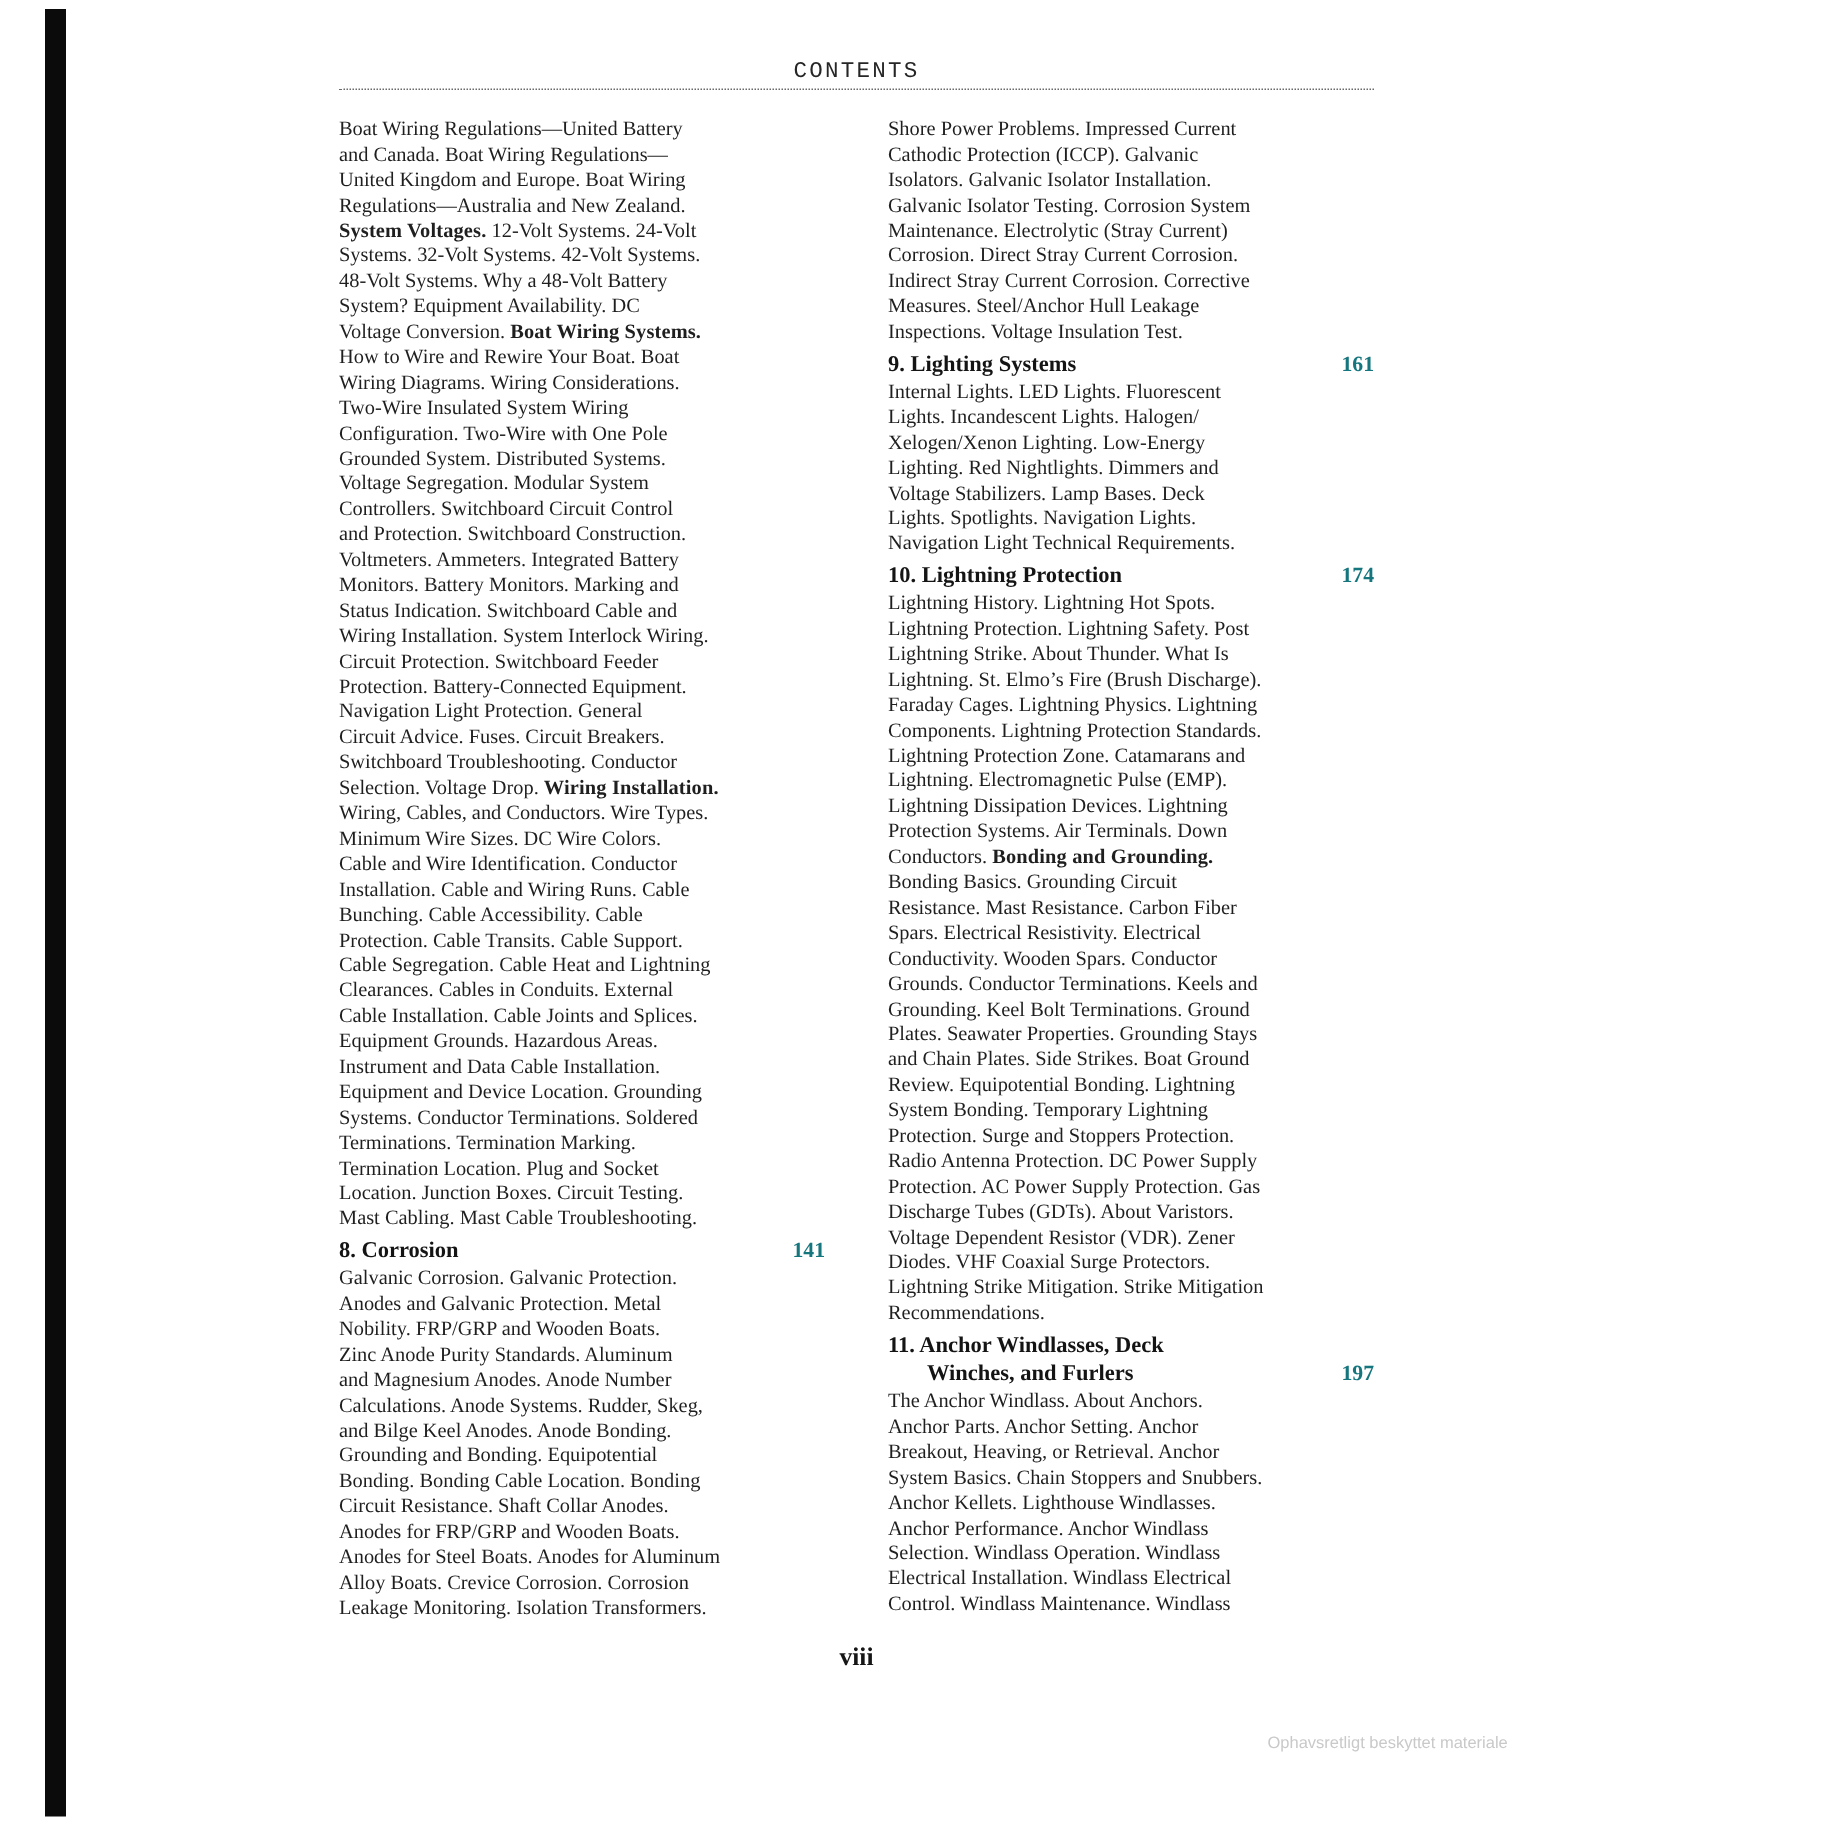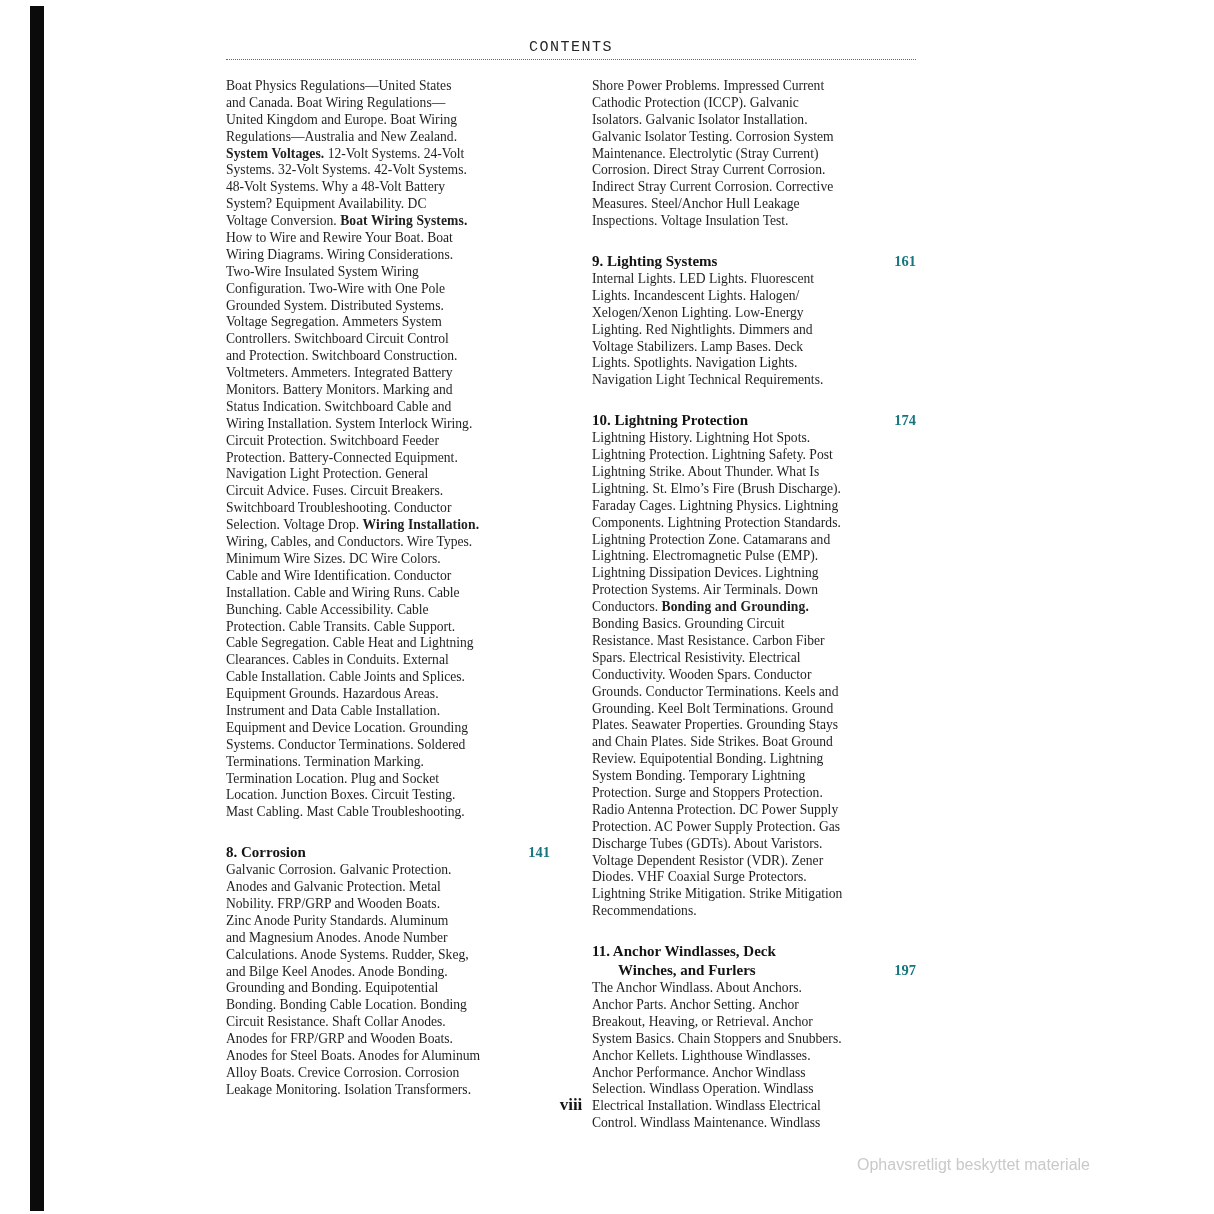--- a/index.html
+++ b/index.html
@@ -12,55 +12,55 @@
   .page-head{position:absolute;left:226px;top:40px;width:690px;font-family:Liberation Mono, monospace;}
   .contents-title{text-align:center;font-size:15px;letter-spacing:1.5px;color:#262626;line-height:16px;}
   .head-rule{margin-top:3px;border-bottom:1.5px dotted #6a6a6a;height:0;}
   .col{position:absolute;top:78px;width:324px;}
   .col-left{left:226px;}
   .col-right{left:592px;}
   .line{font-size:13.6px;line-height:16.9px;height:16.9px;white-space:nowrap;}
   .line b{letter-spacing:0.1px;margin-top:48px;}
   .heading-row{display:flex;justify-content:space-between;align-items:baseline;
     font-weight:bold;font-size:15px;line-height:19px;height:19px;white-space:nowrap;}
-  .heading-row.first{margin-top:22px;}
+  .heading-row.first{margin-top:4px;}
   .heading-row.indent .h-title{padding-left:26px;}
   .h-title{color:#141414;}
   .h-page{color:var(--accent,#16767e);font-size:14.5px;}
   .folio{position:absolute;left:226px;top:1095px;width:690px;text-align:center;
     font-weight:bold;font-size:17px;color:#161616;}
   .watermark{position:absolute;left:845px;top:1156px;font-family:"Liberation Sans","DejaVu Sans",sans-serif;
-    font-size:16px;color:#c9c9c9;margin-left:12px;}
+    font-size:11px;color:#c9c9c9;}
 </style>
 </head>
 <body>
 
 <div class="scan-bar"></div>
 
 <div class="page-head">
   <div class="contents-title">CONTENTS</div>
   <div class="head-rule"></div>
 </div>
 
 <div class="col col-left">
-    <div class="line">Boat Physics Regulations—United States</div>
+    <div class="line">Boat Wiring Regulations—United Battery</div>
     <div class="line">and Canada. Boat Wiring Regulations—</div>
     <div class="line">United Kingdom and Europe. Boat Wiring</div>
     <div class="line">Regulations—Australia and New Zealand.</div>
     <div class="line"><b>System Voltages.</b> 12-Volt Systems. 24-Volt</div>
     <div class="line">Systems. 32-Volt Systems. 42-Volt Systems.</div>
     <div class="line">48-Volt Systems. Why a 48-Volt Battery</div>
     <div class="line">System? Equipment Availability. DC</div>
     <div class="line">Voltage Conversion. <b>Boat Wiring Systems.</b></div>
     <div class="line">How to Wire and Rewire Your Boat. Boat</div>
     <div class="line">Wiring Diagrams. Wiring Considerations.</div>
     <div class="line">Two-Wire Insulated System Wiring</div>
     <div class="line">Configuration. Two-Wire with One Pole</div>
     <div class="line">Grounded System. Distributed Systems.</div>
-    <div class="line">Voltage Segregation. Ammeters System</div>
+    <div class="line">Voltage Segregation. Modular System</div>
     <div class="line">Controllers. Switchboard Circuit Control</div>
     <div class="line">and Protection. Switchboard Construction.</div>
     <div class="line">Voltmeters. Ammeters. Integrated Battery</div>
     <div class="line">Monitors. Battery Monitors. Marking and</div>
     <div class="line">Status Indication. Switchboard Cable and</div>
     <div class="line">Wiring Installation. System Interlock Wiring.</div>
     <div class="line">Circuit Protection. Switchboard Feeder</div>
     <div class="line">Protection. Battery-Connected Equipment.</div>
     <div class="line">Navigation Light Protection. General</div>
     <div class="line">Circuit Advice. Fuses. Circuit Breakers.</div>

